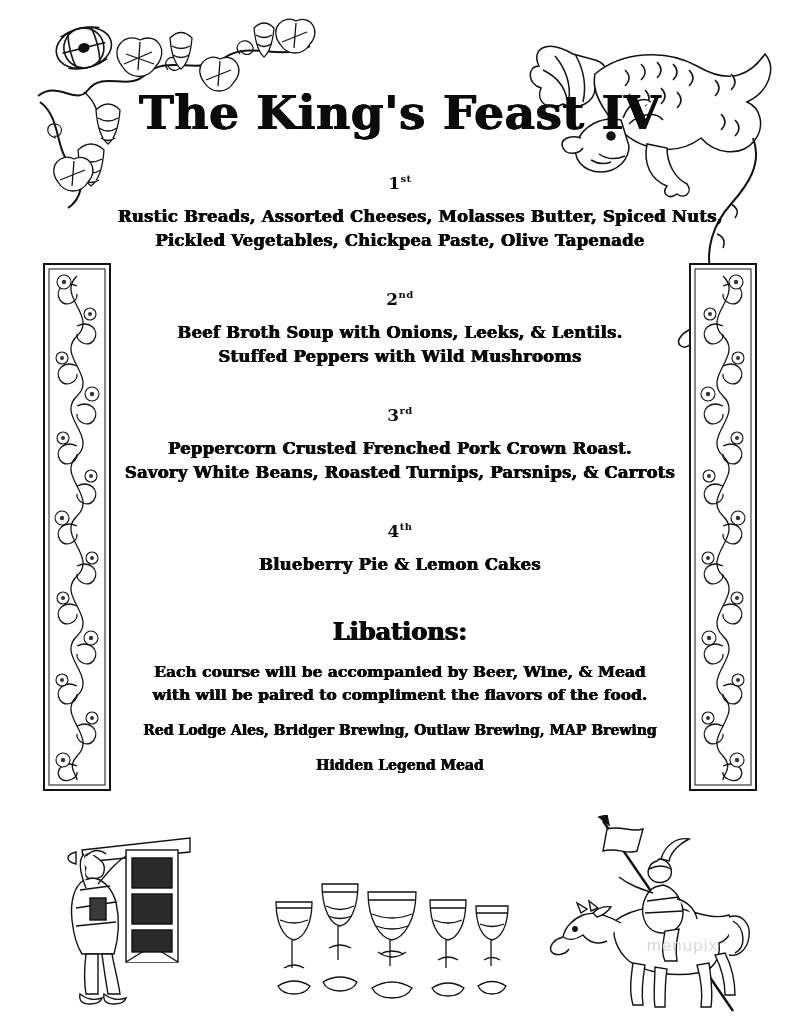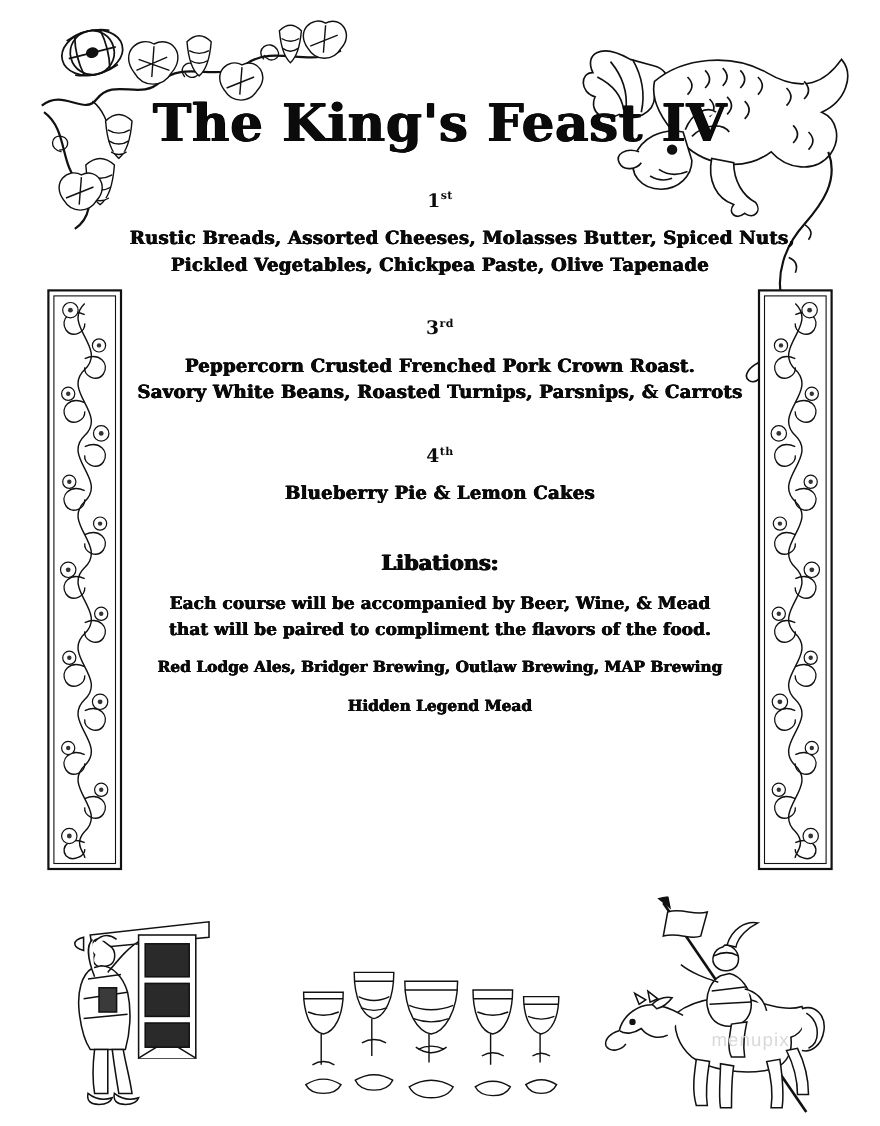--- a/index.html
+++ b/index.html
@@ -110,21 +110,21 @@
     text-align: center;
   }
   .course-lines div {
     white-space: nowrap;
   }
 
   .libations {
     margin-top: 40px;
   }
   .libations-title {
-    font-size: 19px;
+    font-size: 24px;
     font-weight: bold;
     margin-bottom: 14px;
     text-shadow: 0.6px 0 0 #000, -0.6px 0 0 #000;
   }
   .libations-lines {
     font-size: 15.5px;
     line-height: 1.5;
     font-weight: bold;
     text-shadow: 0.35px 0 0 #000, -0.35px 0 0 #000;
   }
@@ -450,20 +450,29 @@
   <div class="course">
     <div class="course-num">
       <span>1</span><sup>st</sup>
     </div>
     <div class="course-lines">
       <div>Rustic Breads, Assorted Cheeses, Molasses Butter, Spiced Nuts,</div>
       <div>Pickled Vegetables, Chickpea Paste, Olive Tapenade</div>
     </div>
   </div>
 
+  <div class="course">
+    <div class="course-num">
+      <span>2</span><sup>nd</sup>
+    </div>
+    <div class="course-lines">
+      <div>Beef Broth Soup with Onions, Leeks, &amp; Lentils.</div>
+      <div>Stuffed Peppers with Wild Mushrooms</div>
+    </div>
+  </div>
 
   <div class="course">
     <div class="course-num">
       <span>3</span><sup>rd</sup>
     </div>
     <div class="course-lines">
       <div>Peppercorn Crusted Frenched Pork Crown Roast.</div>
       <div>Savory White Beans, Roasted Turnips, Parsnips, &amp; Carrots</div>
     </div>
   </div>
@@ -474,21 +483,21 @@
     </div>
     <div class="course-lines">
       <div>Blueberry Pie &amp; Lemon Cakes</div>
     </div>
   </div>
 
   <div class="libations">
     <div class="libations-title">Libations:</div>
     <div class="libations-lines">
       <div>Each course will be accompanied by Beer, Wine, &amp; Mead</div>
-      <div>that will be paired to compliment the flavors of the food.</div>
+      <div>with will be paired to compliment the flavors of the food.</div>
       <div class="gap"></div>
       <div class="brew">Red Lodge Ales, Bridger Brewing, Outlaw Brewing, MAP Brewing</div>
       <div class="gap"></div>
       <div class="brew">Hidden Legend Mead</div>
     </div>
   </div>
 
 </div>
 
 <div class="watermark">menupix</div>

